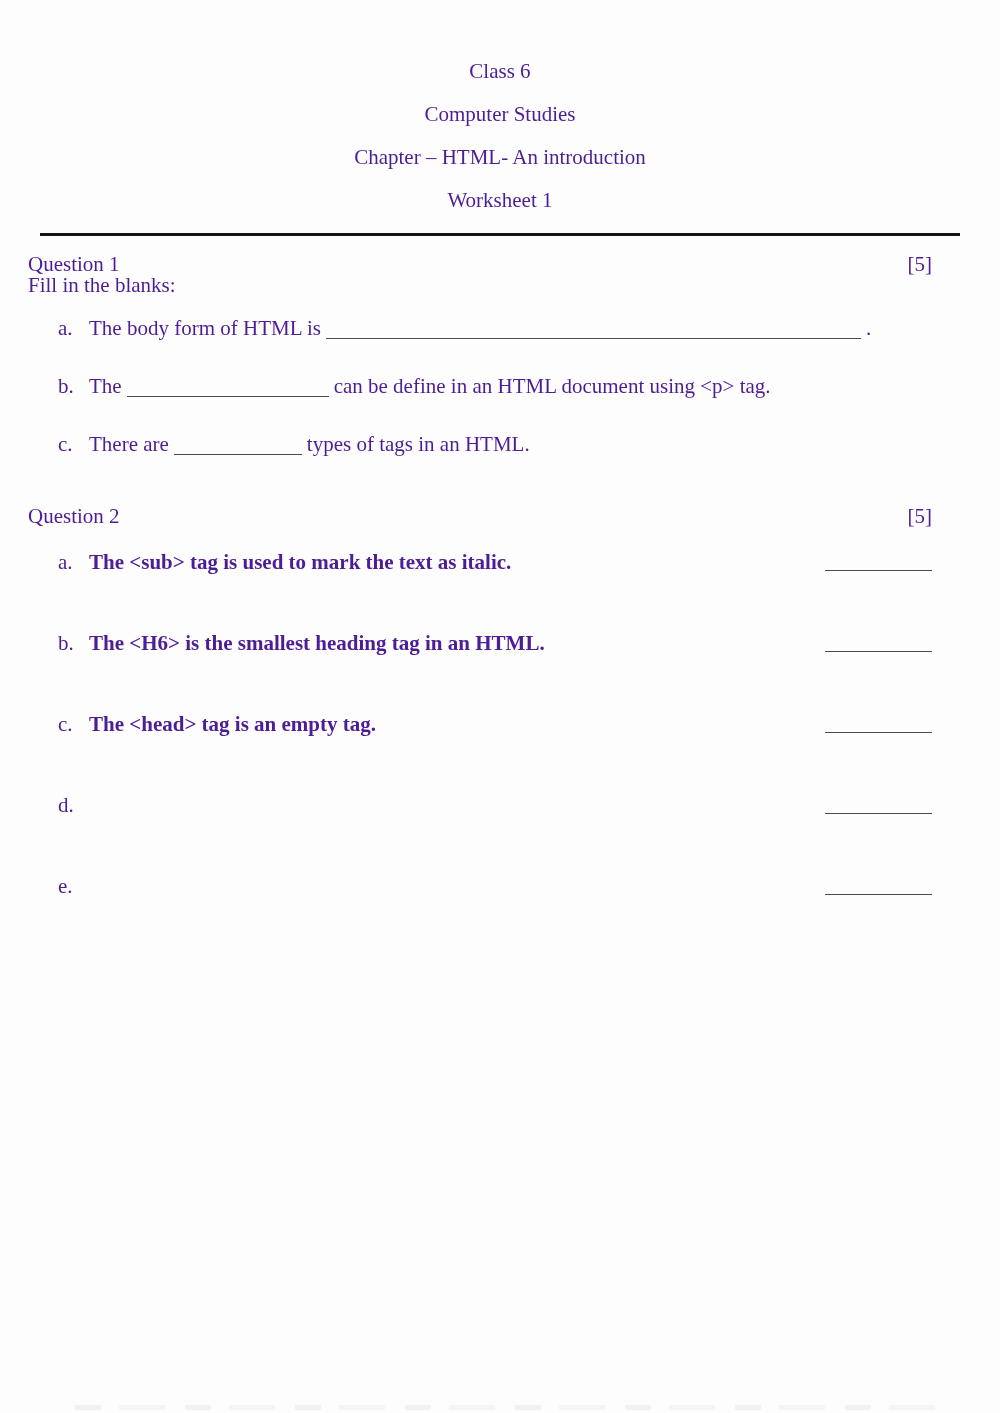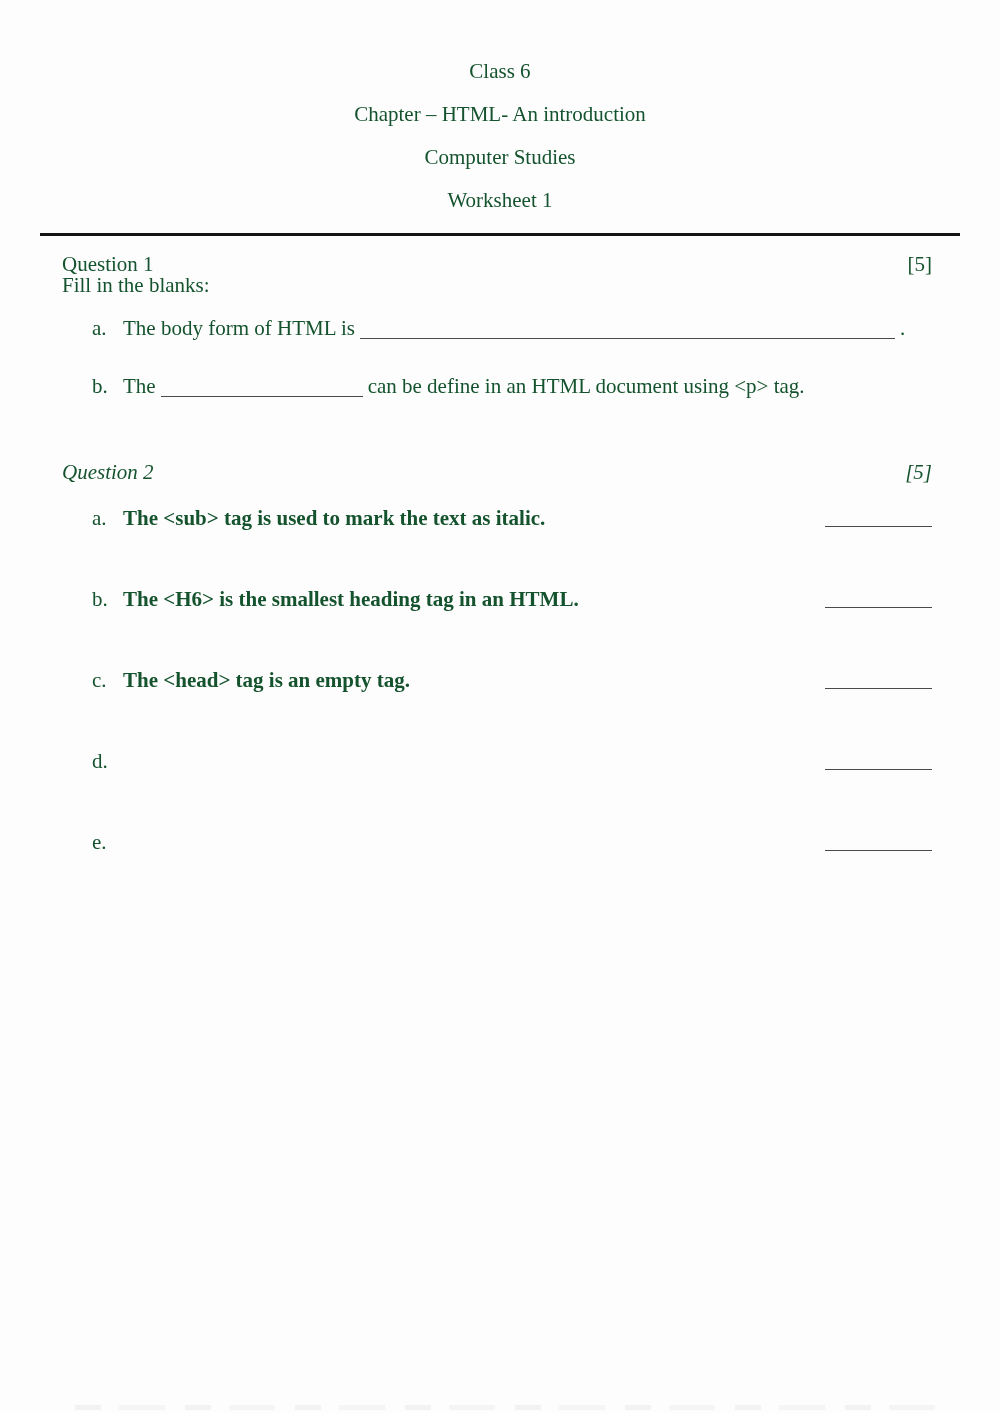--- a/index.html
+++ b/index.html
@@ -5,36 +5,36 @@
   html, body { margin: 0; padding: 0; background: #ffffff; }
   .page {
     width: 1000px;
     height: 1413px;
     background: #fdfdfd;
     position: relative;
     overflow: hidden;
     font-family: "Liberation Serif", serif;
     font-size: 21px;
     line-height: 21px;
-    color: #14532d;
+    color: #4c1d95;
   }
   .hdr { padding-top: 61px; }
   .header-line { text-align: center; margin: 0 0 22px 0; }
   .rule {
     margin: 5px 40px 0 40px;
     height: 2.5px;
     background: #141414;
   }
-  .content { padding: 0 68px 0 62px; }
+  .content { padding: 0 68px 0 28px; }
   .q-header {
     display: flex;
     justify-content: space-between;
     margin-top: 18px;
   }
-  .q-header.q2 { margin-top: 65px; font-style: italic; }
+  .q-header.q2 { margin-top: 51px; }
   .instruction { }
   .q1-item { margin-top: 22px; padding-left: 30px; white-space: nowrap; }
   .q1-item + .q1-item { margin-top: 37px; }
   .marker { display: inline-block; width: 31px; }
   .blank {
     display: inline-block;
     height: 3px;
     border-bottom: 1.6px solid #4a4a4a;
     vertical-align: -4px;
     margin: 0 5px;
@@ -65,22 +65,22 @@
       rgba(0,0,0,0.03) 44px 90px, transparent 90px 110px);
   }
 </style>
 </head>
 <body>
 
 <div class="page">
 
   <div class="hdr">
     <div class="header-line">Class 6</div>
+    <div class="header-line">Computer Studies</div>
     <div class="header-line">Chapter – HTML- An introduction</div>
-    <div class="header-line">Computer Studies</div>
     <div class="header-line">Worksheet 1</div>
   </div>
 
   <div class="rule"></div>
 
   <div class="content">
 
     <div class="q-header">
       <span>Question 1</span>
       <span>[5]</span>
@@ -89,20 +89,23 @@
     <div class="instruction">Fill in the blanks:</div>
 
     <div class="q1-item">
       <span class="marker">a.</span><span>The body form of HTML is</span><span class="blank" style="width:535px"></span><span>.</span>
     </div>
 
     <div class="q1-item">
       <span class="marker">b.</span><span>The</span><span class="blank" style="width:202px"></span><span>can be define in an HTML document using &lt;p&gt; tag.</span>
     </div>
 
+    <div class="q1-item">
+      <span class="marker">c.</span><span>There are</span><span class="blank" style="width:128px"></span><span>types of tags in an HTML.</span>
+    </div>
 
 
 
     <div class="q-header q2">
       <span>Question 2</span>
       <span>[5]</span>
     </div>
 
     <div class="q2-item first">
       <span class="marker">a.</span>

